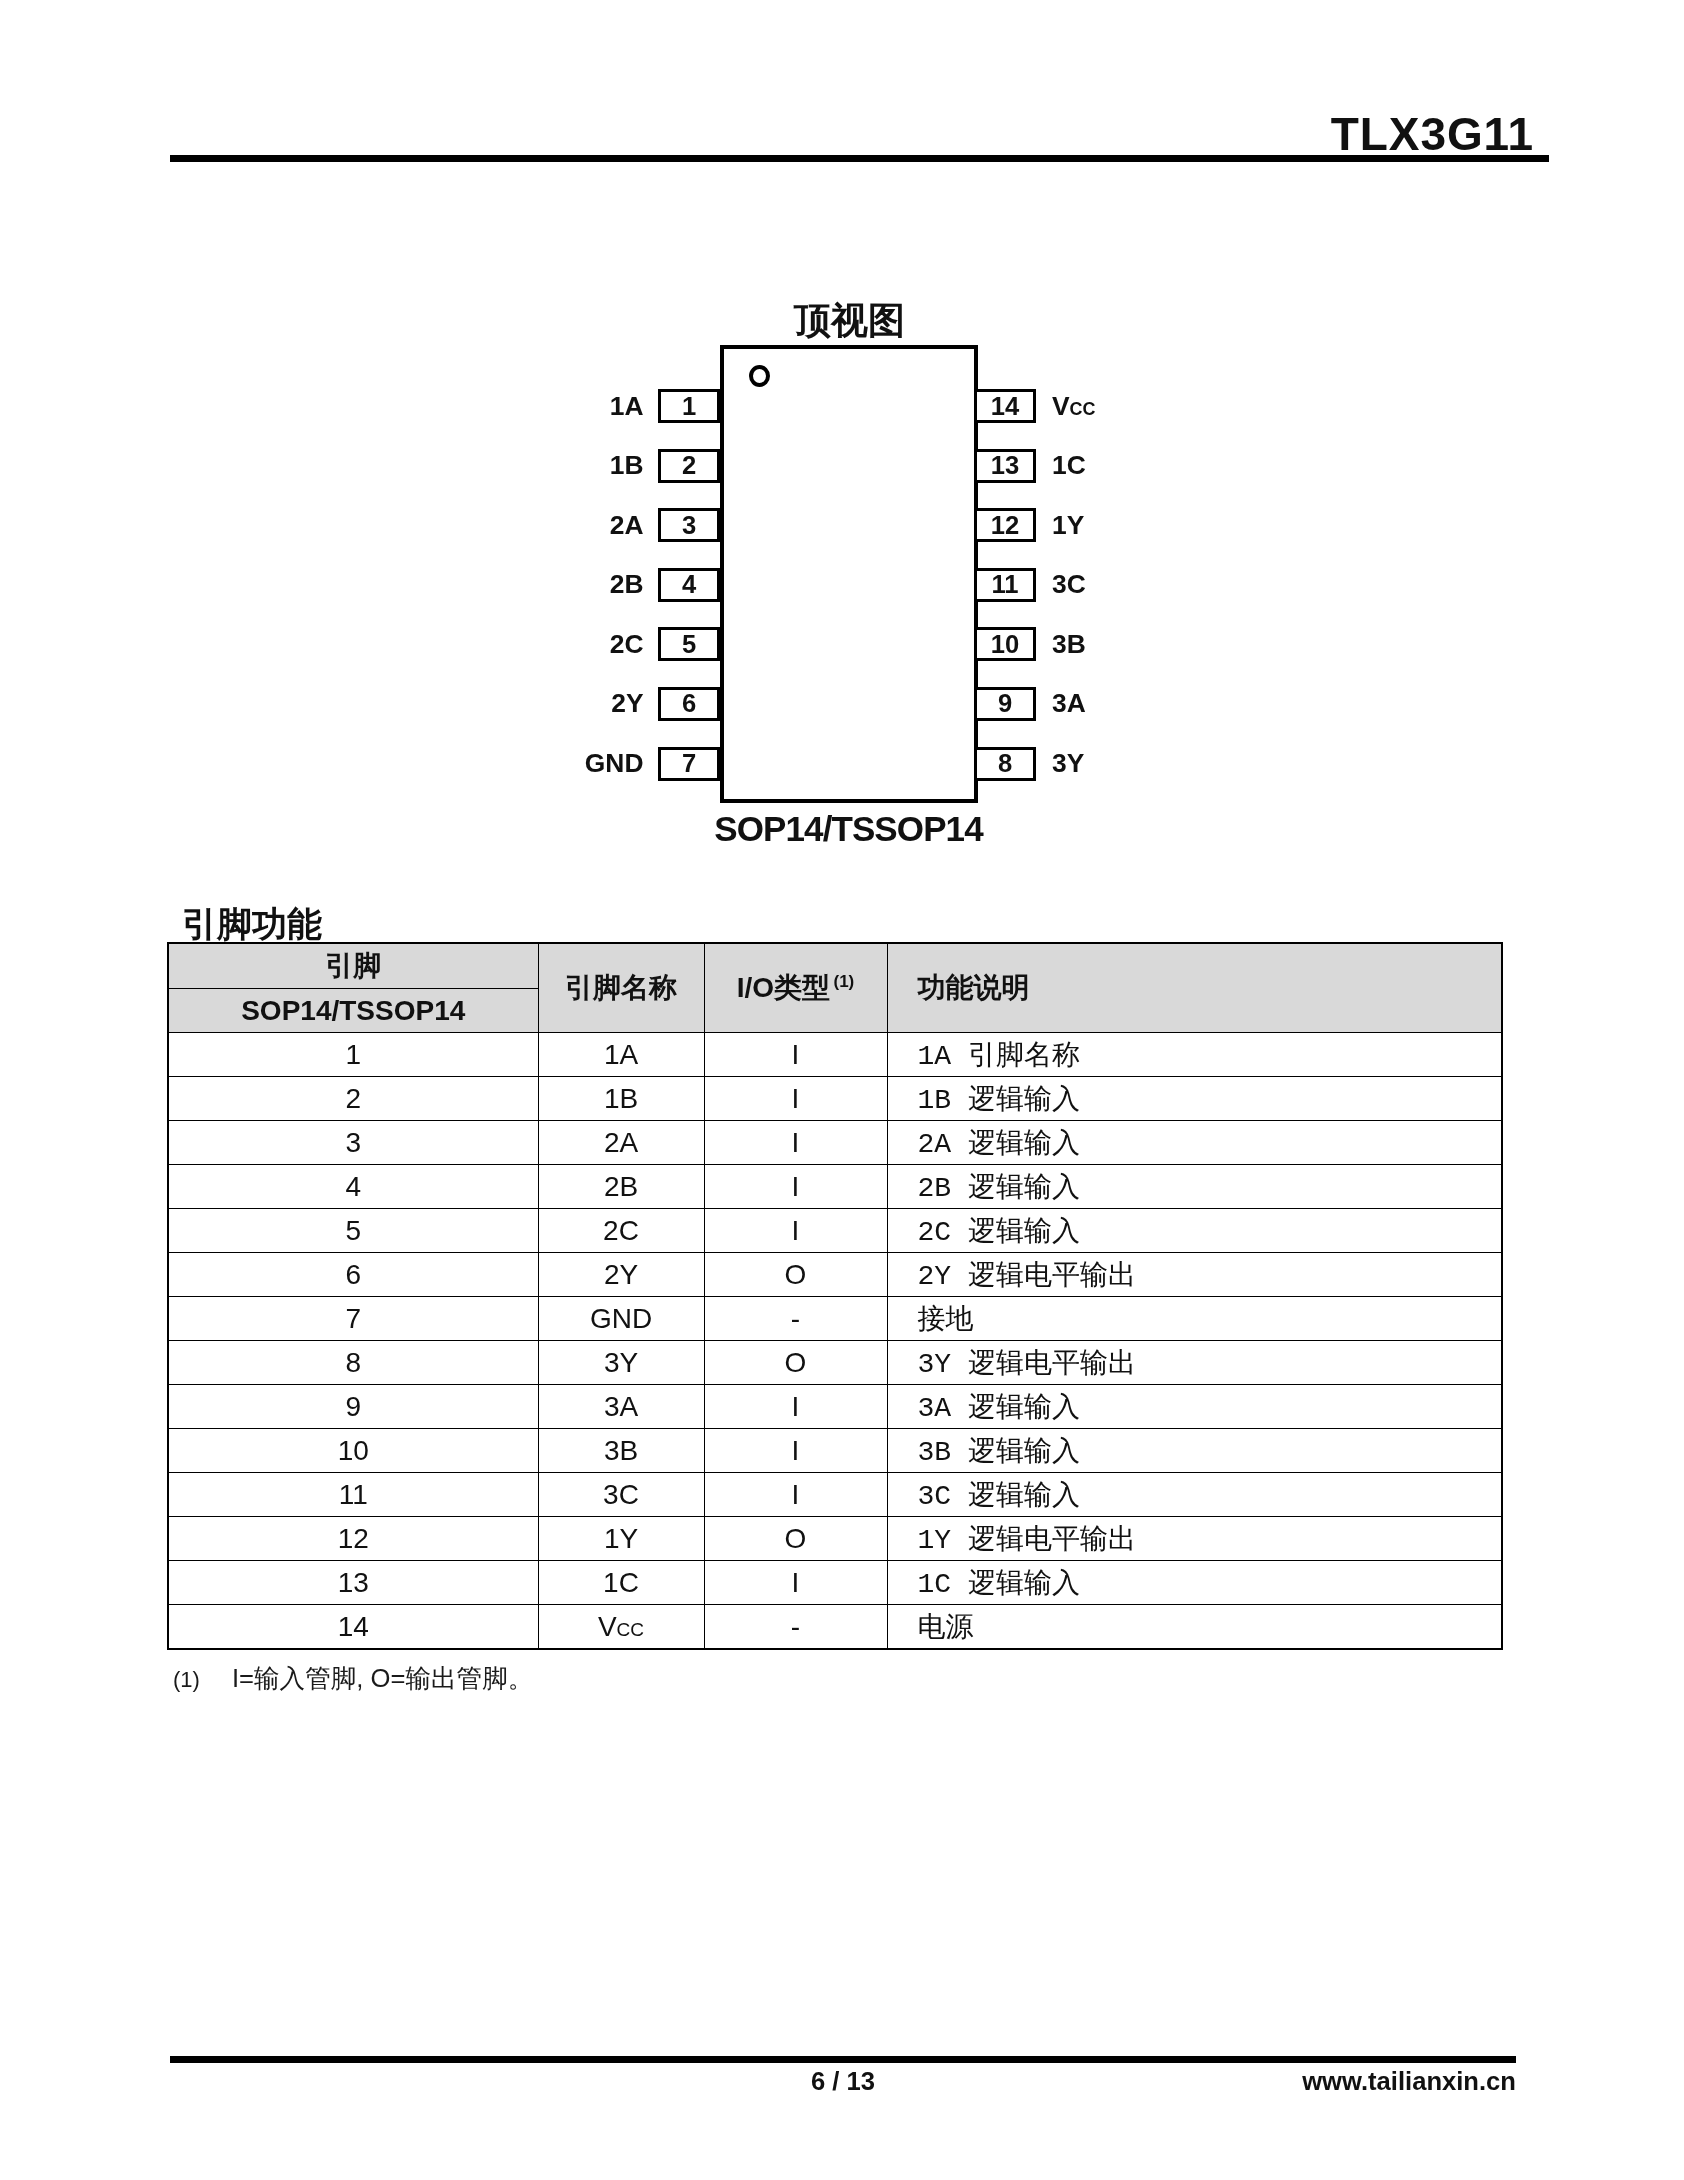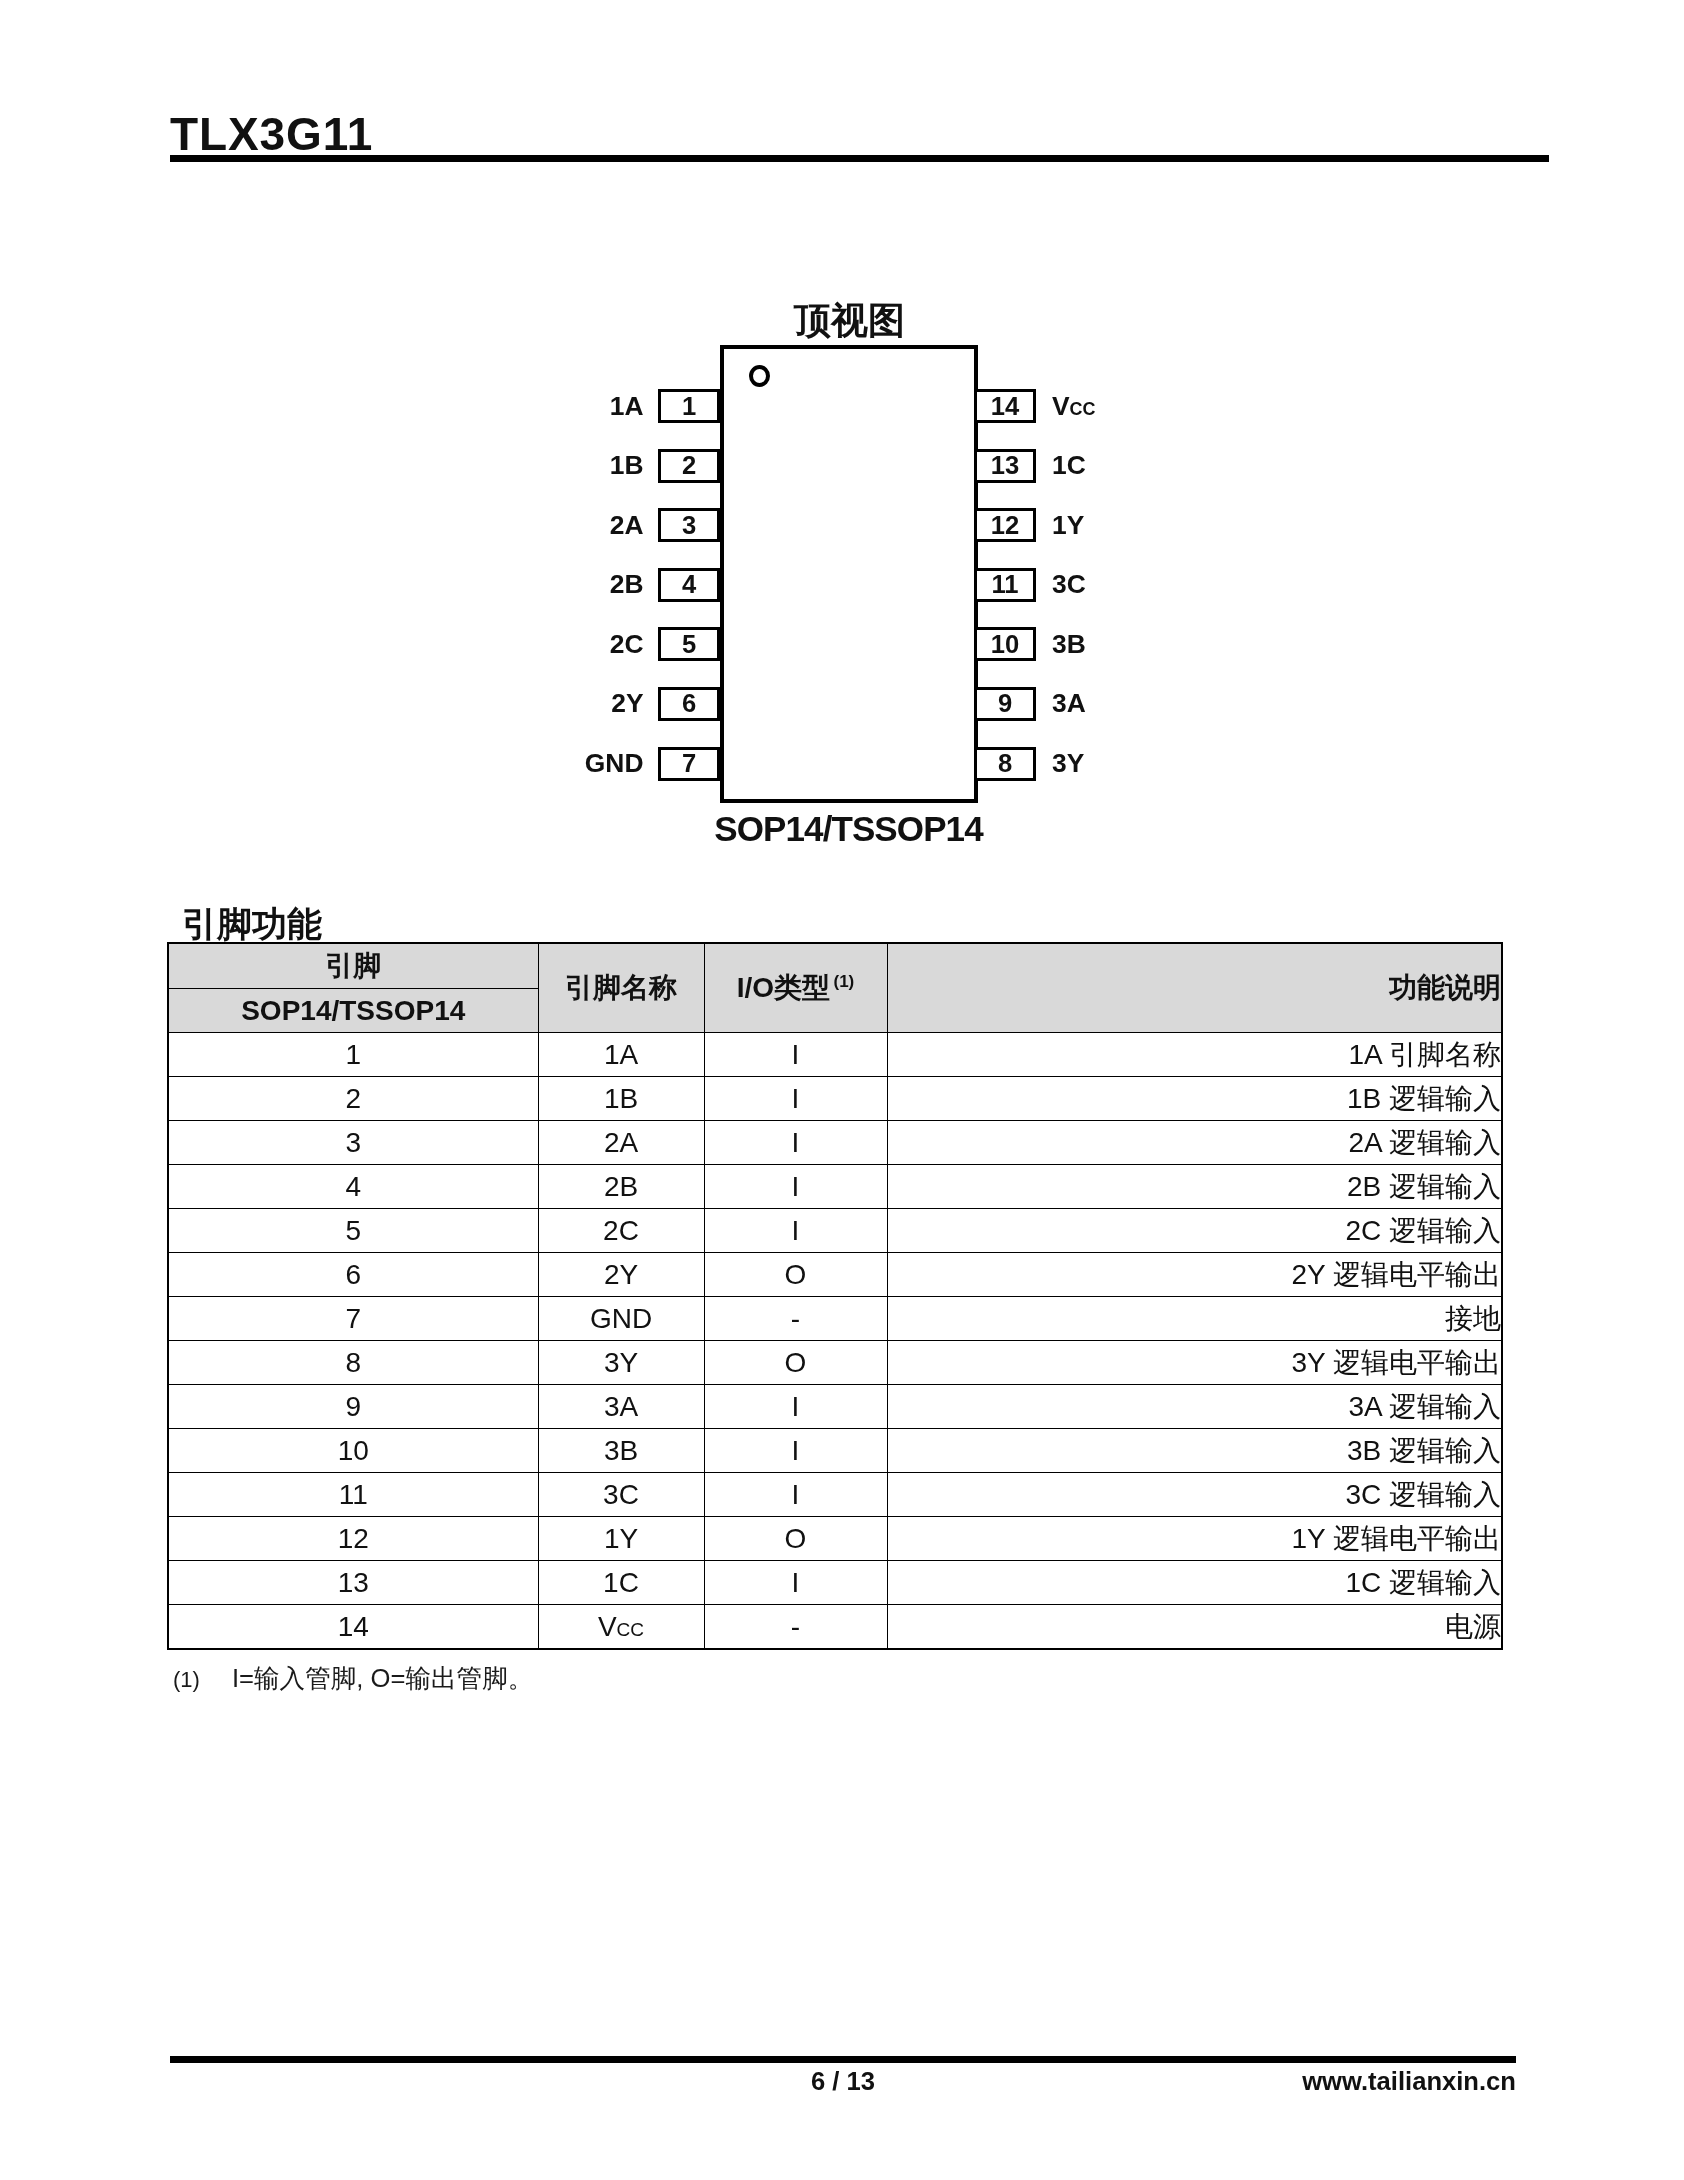--- a/index.html
+++ b/index.html
@@ -1,21 +1,21 @@
 <!DOCTYPE html>
 <html style="font-size:13.6px"><head>
 <meta charset="utf-8">
 <style>
   html,body{margin:0;padding:0;background:#e8e8e8;}
   .page{
     position:relative; width:1685px; height:2181px; background:#ffffff;
     font-family:"Liberation Sans", sans-serif; color:#111; overflow:hidden;
   }
   
-  .doc-title{position:absolute; left:170px; top:107px; width:1364px; 
+  .doc-title{position:absolute; left:170px; top:107px; width:1364px; text-align:right;
     font-size:46px; font-weight:700; letter-spacing:0.9px;}
   .top-rule{position:absolute; left:170px; top:155px; width:1379px; height:6.8px; background:#000;}
   .section-title{position:absolute; left:170px; top:206px; margin:0;
     font-size:42px; font-weight:700;}
   
   .diagram{position:absolute; inset:0;}
   .diagram > div{position:absolute;}
   .diagram-title{left:721px; top:296px; width:257px; text-align:center;
     font-size:37px; font-weight:700;}
   .chip-body{left:720px; top:345px; width:258px; height:458px;
@@ -41,21 +41,21 @@
     font-size:35px; font-weight:700;}
   table.pin-table{position:absolute; left:167px; top:942px; width:1334px;
     border-collapse:collapse; table-layout:fixed; font-size:28px;border-radius:32px;}
   table.pin-table{border:2.6px solid #000;}
   .pin-table th,.pin-table td{border:1.7px solid #000; padding:0; overflow:hidden;}
   .pin-table thead th{background:#d9d9d9; font-weight:700;}
   .pin-table .r1 th{height:44px;}
   .pin-table .r2 th{height:43px;}
   .pin-table td{height:43px; font-weight:400;}
   .pin-table .c{text-align:center;}
-  .pin-table .l{text-align:right; padding-left:5px;}
+  .pin-table .l{text-align:left; padding-left:30px;font-family:Liberation Mono, monospace;}
   .sup{font-size:17px; vertical-align:super; margin-left:3.4px; font-weight:700;}
   
   .footnote{position:absolute; left:173px; top:1661px; display:flex; align-items:baseline; color:#1a1a1a;}
   .fn-marker{font-size:22px; margin-right:32px;}
   .fn-text{font-size:25.6px;}
   
   .bottom-rule{position:absolute; left:170px; top:2056px; width:1346px; height:6.8px; background:#000;}
   .page-num{position:absolute; left:170px; top:2067px; width:1346px; text-align:center;
     font-size:25.6px; font-weight:700;}
   .website{position:absolute; left:170px; top:2067px; width:1346px; text-align:right;

